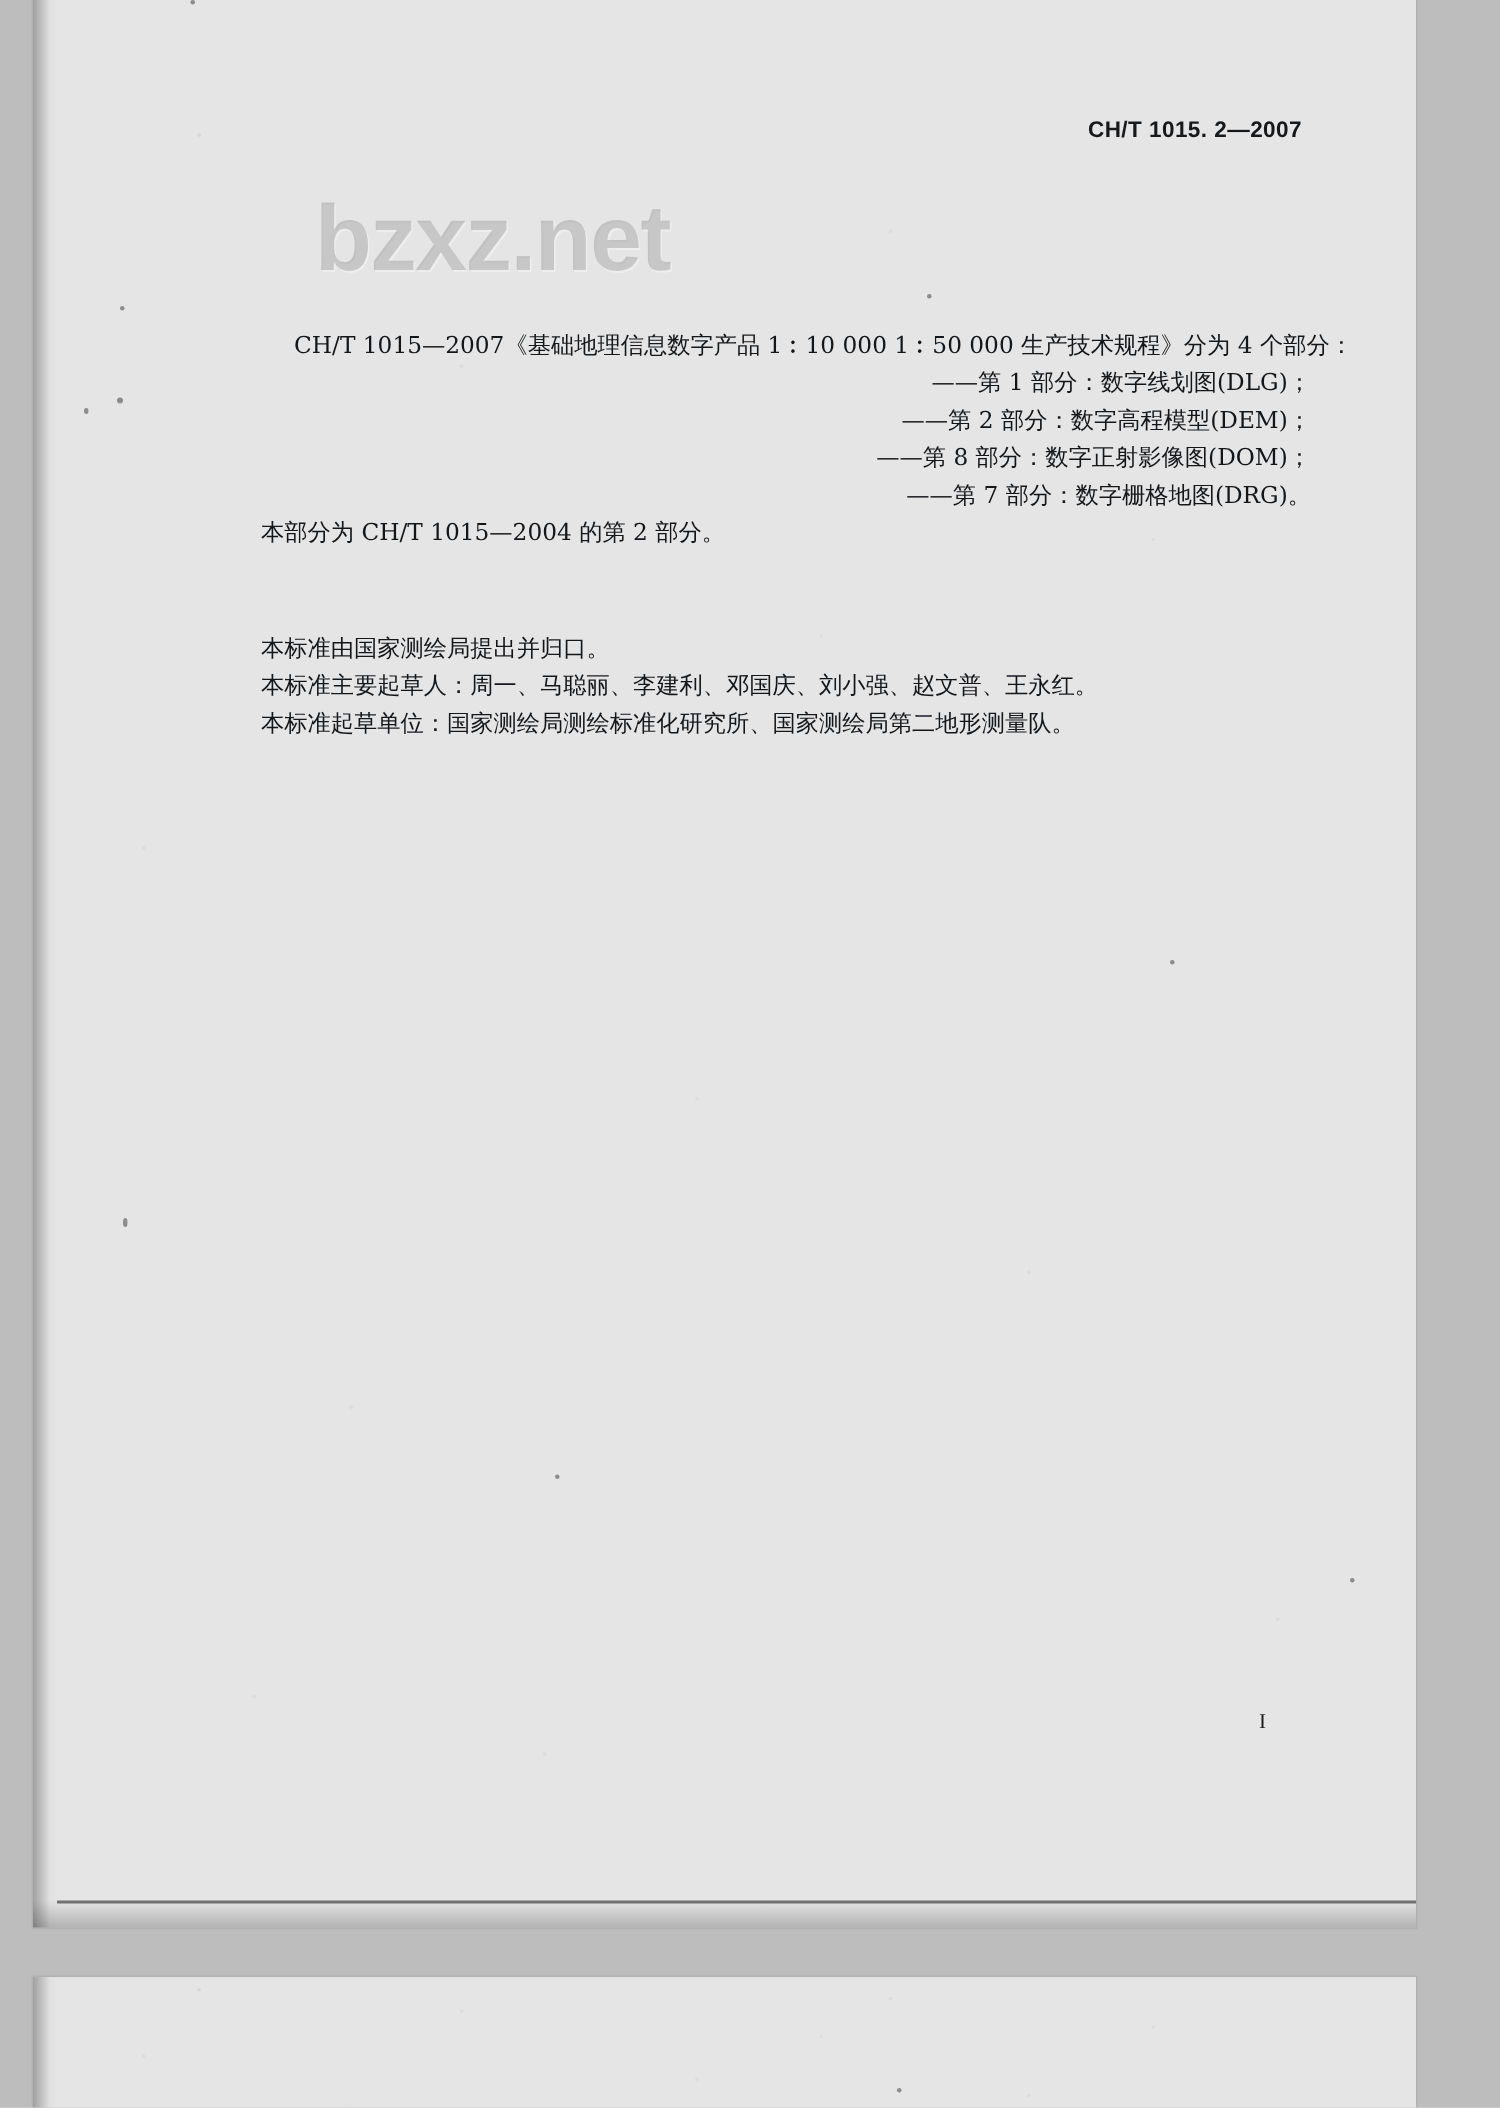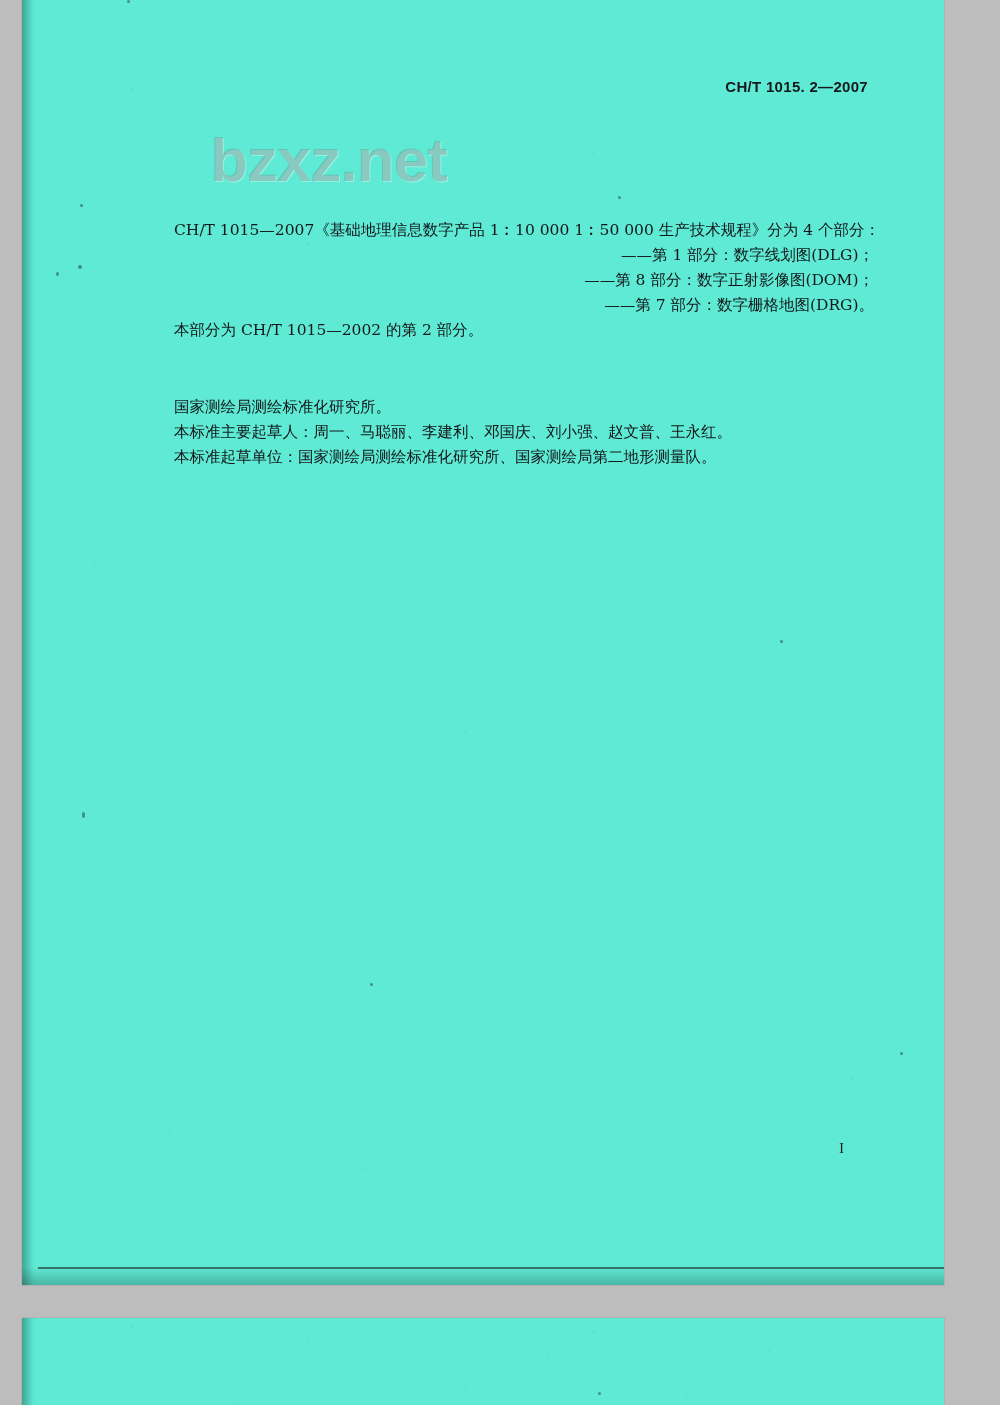--- a/index.html
+++ b/index.html
@@ -15,21 +15,21 @@
   #stage {
     position: relative;
     width: 1000px;
     height: 1405px;
     background: #bdbdbd;
   }
 
   
   .sheet {
     position: absolute;
-    background: #5eead4;
+    background: #e5e5e5;
     box-shadow: 0 0 0 1px rgba(0,0,0,0.06);
   }
 
   #page-1 {
     left: 22px;
     top: 0px;
     width: 922px;
     height: 1285px;
   }
 
@@ -128,20 +128,21 @@
 
   .para {
     font-family: "DejaVu Serif", "Liberation Serif", serif;
     font-size: 15.5px;
     line-height: 25px;
     color: #14171a;
     white-space: nowrap;
   }
 
   .para.indent {
+    margin-left: 22px;
   }
 
   .para-gap {
     height: 26px;
   }
 
   .list-line {
     font-family: "DejaVu Serif", "Liberation Serif", serif;
     font-size: 15.5px;
     line-height: 25px;
@@ -210,29 +211,30 @@
     <div class="running-head">CH/T 1015. 2—2007</div>
 
     <div class="watermark">bzxz.net</div>
 
 
     <div class="body-block">
 
       <div class="para indent">CH/T 1015—2007《基础地理信息数字产品 1︰10 000  1︰50 000 生产技术规程》分为 4 个部分：</div>
 
       <div class="list-line">——第 1 部分：数字线划图(DLG)；</div>
+      <div class="list-line">——第 2 部分：数字高程模型(DEM)；</div>
       <div class="list-line">——第 8 部分：数字正射影像图(DOM)；</div>
       <div class="list-line">——第 7 部分：数字栅格地图(DRG)。</div>
 
-      <div class="para">本部分为 CH/T 1015—2002 的第 2 部分。</div>
+      <div class="para">本部分为 CH/T 1015—2004 的第 2 部分。</div>
 
       <div class="para-gap"></div>
       <div class="para-gap"></div>
 
-      <div class="para">国家测绘局测绘标准化研究所。</div>
+      <div class="para">本标准由国家测绘局提出并归口。</div>
       <div class="para">本标准主要起草人：周一、马聪丽、李建利、邓国庆、刘小强、赵文普、王永红。</div>
       <div class="para">本标准起草单位：国家测绘局测绘标准化研究所、国家测绘局第二地形测量队。</div>
     </div>
 
     <div class="page-number">I</div>
 
     <div class="bottom-rule"></div>
   </div>
 
   <div id="page-2" class="sheet">

